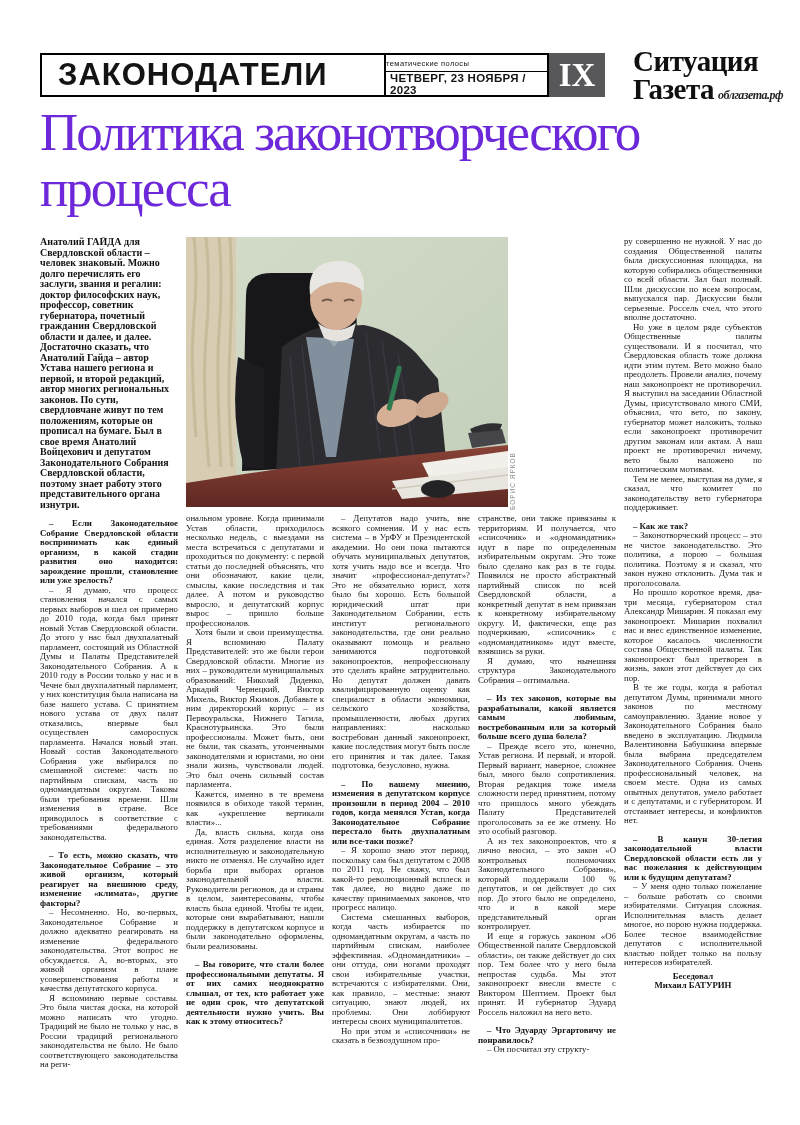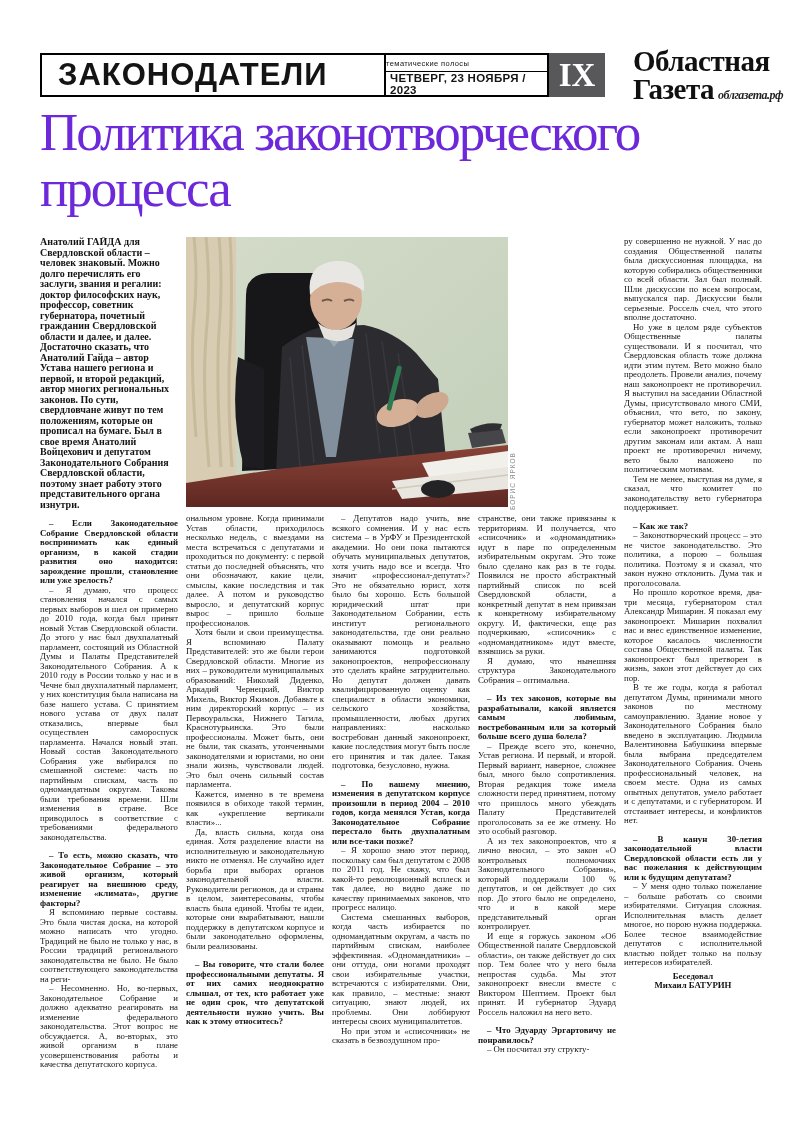--- a/index.html
+++ b/index.html
@@ -56,21 +56,21 @@
     <div class="mid-bot">
       <span>ЧЕТВЕРГ, 23 НОЯБРЯ / 2023</span>
     </div>
   </div>
   <div class="pg-box">
     <span>IX</span>
   </div>
 </div>
 
 <div class="masthead">
-  <div class="m1">Областная</div>
+  <div class="m1">Ситуация</div>
   <div class="m2"><span>Газета</span><span class="site">облгазета.рф</span></div>
 </div>
 
 <h1 class="headline" style="margin:0;">Политика законотворческого процесса</h1>
 
 <div class="photo">
   <svg width="322" height="270" viewBox="0 0 322 270" xmlns="http://www.w3.org/2000/svg">
     <defs>
       <linearGradient id="wall" x1="0" y1="0" x2="1" y2="1">
         <stop offset="0" stop-color="#d4dcc9"></stop>
@@ -116,22 +116,22 @@
     <ellipse cx="252" cy="252" rx="17" ry="9" fill="#232326"></ellipse>
   </svg>
 </div>
 <div class="photo-credit">БОРИС ЯРКОВ</div>
 
 <div id="col0" class="col">
     <p class="lead">Анатолий ГАЙДА для Свердловской области – человек знаковый. Можно долго перечислять его заслуги, звания и регалии: доктор философских наук, профессор, советник губернатора, почетный гражданин Свердловской области и далее, и далее. Достаточно сказать, что Анатолий Гайда – автор Устава нашего региона и первой, и второй редакций, автор многих региональных законов. По сути, свердловчане живут по тем положениям, которые он прописал на бумаге. Был в свое время Анатолий Войцехович и депутатом Законодательного Собрания Свердловской области, поэтому знает работу этого представительного органа изнутри.</p>
     <p class="q">– Если Законодательное Собрание Свердловской области воспринимать как единый организм, в какой стадии развития оно находится: зарождение прошли, становление или уже зрелость?</p>
     <p class="a">– Я думаю, что процесс становления начался с самых первых выборов и шел он примерно до 2010 года, когда был принят новый Устав Свердловской области. До этого у нас был двухпалатный парламент, состоящий из Областной Думы и Палаты Представителей Законодательного Собрания. А к 2010 году в России только у нас и в Чечне был двухпалатный парламент, у них конституция была написана на базе нашего устава. С принятием нового устава от двух палат отказались, впервые был осуществлен самороспуск парламента. Начался новый этап. Новый состав Законодательного Собрания уже выбирался по смешанной системе: часть по партийным спискам, часть по одномандатным округам. Таковы были требования времени. Шли изменения в стране. Все приводилось в соответствие с требованиями федерального законодательства.</p>
     <p class="q">– То есть, можно сказать, что Законодательное Собрание – это живой организм, который реагирует на внешнюю среду, изменение «климата», другие факторы?</p>
+    <p class="a">– Несомненно. Но, во-первых, Законодательное Собрание и должно адекватно реагировать на изменение федерального законодательства. Этот вопрос не обсуждается. А, во-вторых, это живой организм в плане усовершенствования работы и качества депутатского корпуса.</p>
     <p class="a">Я вспоминаю первые составы. Это была чистая доска, на которой можно написать что угодно. Традиций не было не только у нас, в России традиций регионального законодательства не было. Не было соответствующего законодательства на реги-</p>
-    <p class="a">– Несомненно. Но, во-первых, Законодательное Собрание и должно адекватно реагировать на изменение федерального законодательства. Этот вопрос не обсуждается. А, во-вторых, это живой организм в плане усовершенствования работы и качества депутатского корпуса.</p>
   </div>
 <div id="col1" class="col">
     <p class="cont">ональном уровне. Когда принимали Устав области, приходилось несколько недель, с выездами на места встречаться с депутатами и проходиться по документу: с первой статьи до последней объяснять, что они обозначают, какие цели, смыслы, какие последствия и так далее. А потом и руководство выросло, и депутатский корпус вырос – пришло больше профессионалов.</p>
     <p class="a">Хотя были и свои преимущества. Я вспоминаю Палату Представителей: это же были герои Свердловской области. Многие из них – руководители муниципальных образований: Николай Диденко, Аркадий Чернецкий, Виктор Михель, Виктор Якимов. Добавьте к ним директорский корпус – из Первоуральска, Нижнего Тагила, Краснотурьинска. Это были профессионалы. Может быть, они не были, так сказать, утонченными законодателями и юристами, но они знали жизнь, чувствовали людей. Это был очень сильный состав парламента.</p>
     <p class="a">Кажется, именно в те времена появился в обиходе такой термин, как «укрепление вертикали власти»...</p>
     <p class="a">Да, власть сильна, когда она единая. Хотя разделение власти на исполнительную и законодательную никто не отменял. Не случайно идет борьба при выборах органов законодательной власти. Руководители регионов, да и страны в целом, заинтересованы, чтобы власть была единой. Чтобы те идеи, которые они вырабатывают, нашли поддержку в депутатском корпусе и были законодательно оформлены, были реализованы.</p>
     <p class="q">– Вы говорите, что стали более профессиональными депутаты. Я от них самих неоднократно слышал, от тех, кто работает уже не один срок, что депутатской деятельности нужно учить. Вы как к этому относитесь?</p>
   </div>
 <div id="col2" class="col">
     <p class="a">– Депутатов надо учить, вне всякого сомнения. И у нас есть система – в УрФУ и Президентской академии. Но они пока пытаются обучать муниципальных депутатов, хотя учить надо все и всегда. Что значит «профессионал-депутат»? Это не обязательно юрист, хотя было бы хорошо. Есть большой юридический штат при Законодательном Собрании, есть институт регионального законодательства, где они реально оказывают помощь и реально занимаются подготовкой законопроектов, непрофессионалу это сделать крайне затруднительно. Но депутат должен давать квалифицированную оценку как специалист в области экономики, сельского хозяйства, промышленности, любых других направлениях: насколько востребован данный законопроект, какие последствия могут быть после его принятия и так далее. Такая подготовка, безусловно, нужна.</p>

